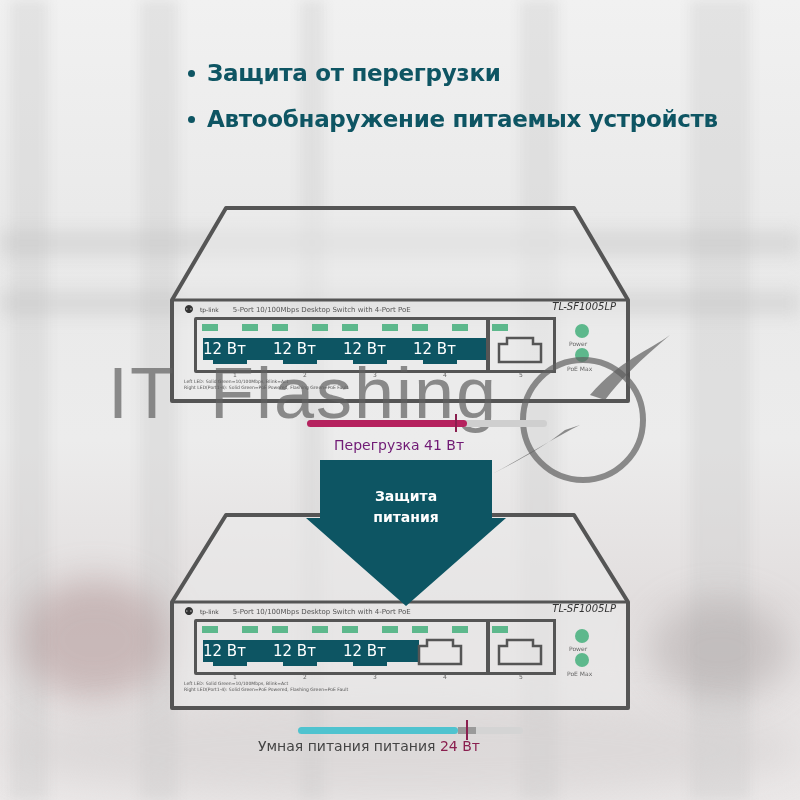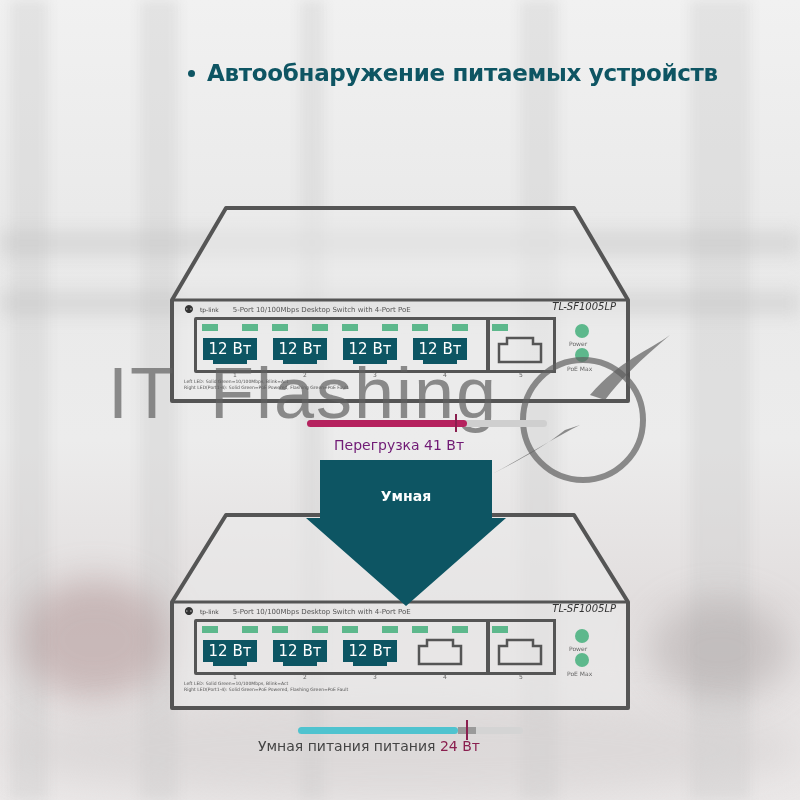--- a/index.html
+++ b/index.html
@@ -22,21 +22,21 @@
   .front { position:absolute; left:2px; width:456px; height:110px; }
   .brand { position:absolute; left:12px; top:6px; font-size:7px; color:#555; display:flex; align-items:center; gap:6px; }
   .brand .logo { font-size:6px; color:#444; }
   .model { position:absolute; right:12px; top:4px; font-size:10px; font-style:italic; font-weight:normal; color:#333; }
   .portgroup { position:absolute; left:22px; top:20px; width:290px; height:50px; border:3px solid #555; border-radius:2px; }
   .port5box { position:absolute; left:314px; top:20px; width:64px; height:50px; border:3px solid #555; }
   .port { position:absolute; top:4px; width:62px; height:40px; }
   .led { position:absolute; top:0; width:16px; height:7px; background:#5db88c; }
   .led.l { left:3px; } .led.r { right:3px; }
   .jack { position:absolute; left:6px; top:10px; width:50px; height:30px; }
-  .watt { position:absolute; left:4px; top:14px; width:54px; height:22px; background:#0d5563; color:#fff; font-size:15px; text-align:center; line-height:22px; }
+  .watt { position:absolute; left:4px; top:14px; width:76px; height:22px; background:#0d5563; color:#fff; font-size:15px; text-align:left; line-height:22px; }
   .portnum { position:absolute; top:74px; font-size:6px; color:#666; width:10px; text-align:center; }
   .sled { position:absolute; width:14px; height:14px; border-radius:50%; background:#5db88c; }
   .sledlbl { position:absolute; font-size:6px; color:#666; }
   .legend { position:absolute; left:12px; top:82px; font-size:4.5px; color:#555; line-height:6px; }
 
   .bar { position:absolute; height:7px; border-radius:4px; }
   .caption { position:absolute; font-size:14px; }
 
   .arrow { position:absolute; left:306px; top:458px; width:200px; height:150px; }
   .arrow-text { position:absolute; left:306px; top:486px; width:200px; text-align:center; color:#fff; font-weight:bold; font-size:14px; line-height:21px; }
@@ -55,20 +55,24 @@
   <div class="bg-band" style="top:230px"></div>
   <div class="bg-band" style="top:290px"></div>
   <div class="bg-blob" style="left:20px;top:580px;width:150px;height:120px;background:rgba(150,110,110,0.35)"></div>
   <div class="bg-blob" style="left:650px;top:600px;width:140px;height:100px;background:rgba(140,130,130,0.3)"></div>
   <div class="bg-blob" style="left:0px;top:700px;width:800px;height:100px;background:rgba(210,205,205,0.5)"></div>
 </div>
 
 <div class="bullets">
   <div class="bullet">
       <span class="dot"></span>
+      <span>Защита от перегрузки</span>
+    </div>
+  <div class="bullet">
+      <span class="dot"></span>
       <span>Автообнаружение питаемых устройств</span>
     </div>
 </div>
 
 <div class="switch" style="top:205px;height:200px">
   <svg class="chassis" width="460" height="200">
     <polygon points="56,3 404,3 458,95 458,196 2,196 2,95" fill="rgba(235,235,235,0.55)" stroke="#555" stroke-width="4" stroke-linejoin="round"></polygon>
     <line x1="2" y1="95" x2="458" y2="95" stroke="#555" stroke-width="3"></line>
   </svg>
   <div class="front" style="top:92px">
@@ -221,21 +225,22 @@
       <div>Left LED:   Solid Green=10/100Mbps, Blink=Act</div>
       <div>Right LED(Port1-4):   Solid Green=PoE Powered, Flashing Green=PoE Fault</div>
     </div>
   </div>
 </div>
 
 <svg class="arrow" viewBox="0 0 200 150">
   <polygon points="14,2 186,2 186,60 200,60 100,148 0,60 14,60" fill="#0d5563"></polygon>
 </svg>
 <div class="arrow-text">
-  <div>Умная</div>
+  <div>Защита</div>
+  <div>питания</div>
 </div>
 
 <div class="bar" style="left:298px;top:727px;width:225px;background:#d4d4d4"></div>
 <div class="bar" style="left:298px;top:727px;width:160px;background:#4fc3cf"></div>
 <div class="bar" style="left:458px;top:727px;width:18px;background:#9a9a9a;border-radius:0"></div>
 <div style="position:absolute;left:466px;top:720px;width:2px;height:20px;background:#8a1f4f"></div>
 <div class="caption" style="left:258px;top:738px;color:#444">
   <span>Умная питания питания</span>
   <span style="color:#8a1f4f">24 Вт</span>
 </div>

